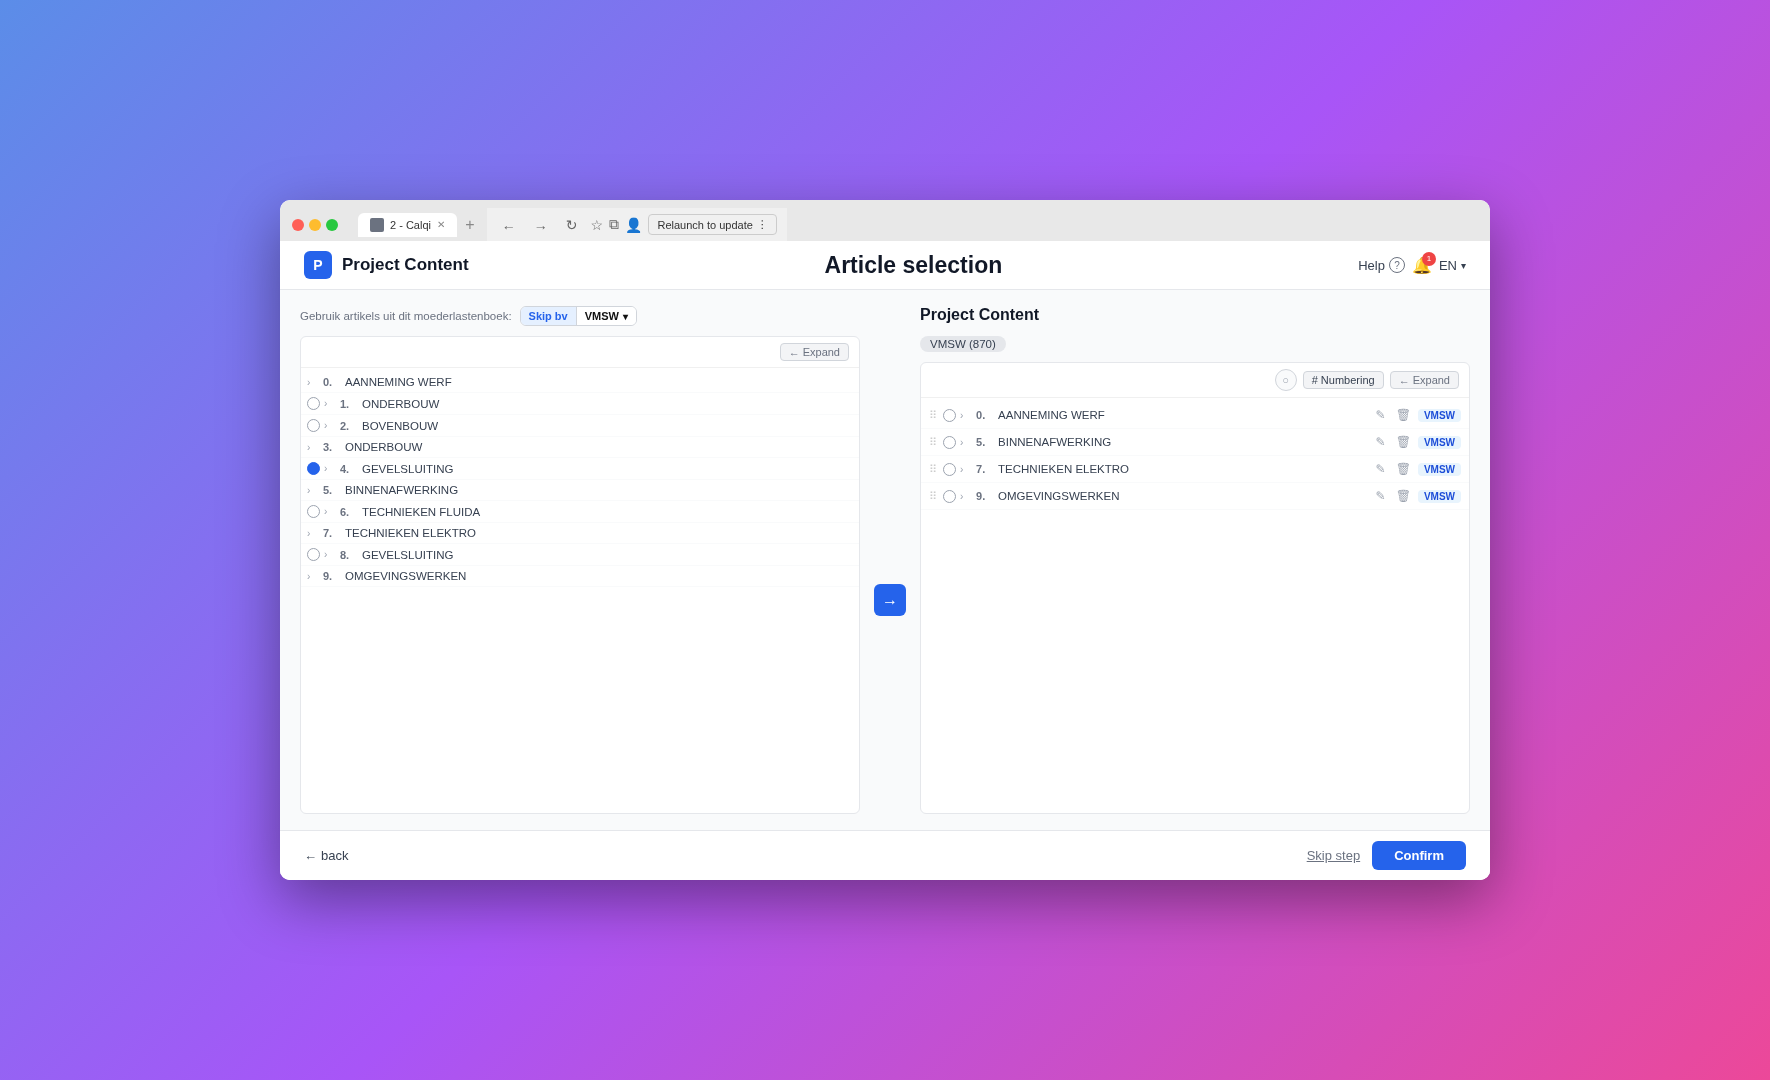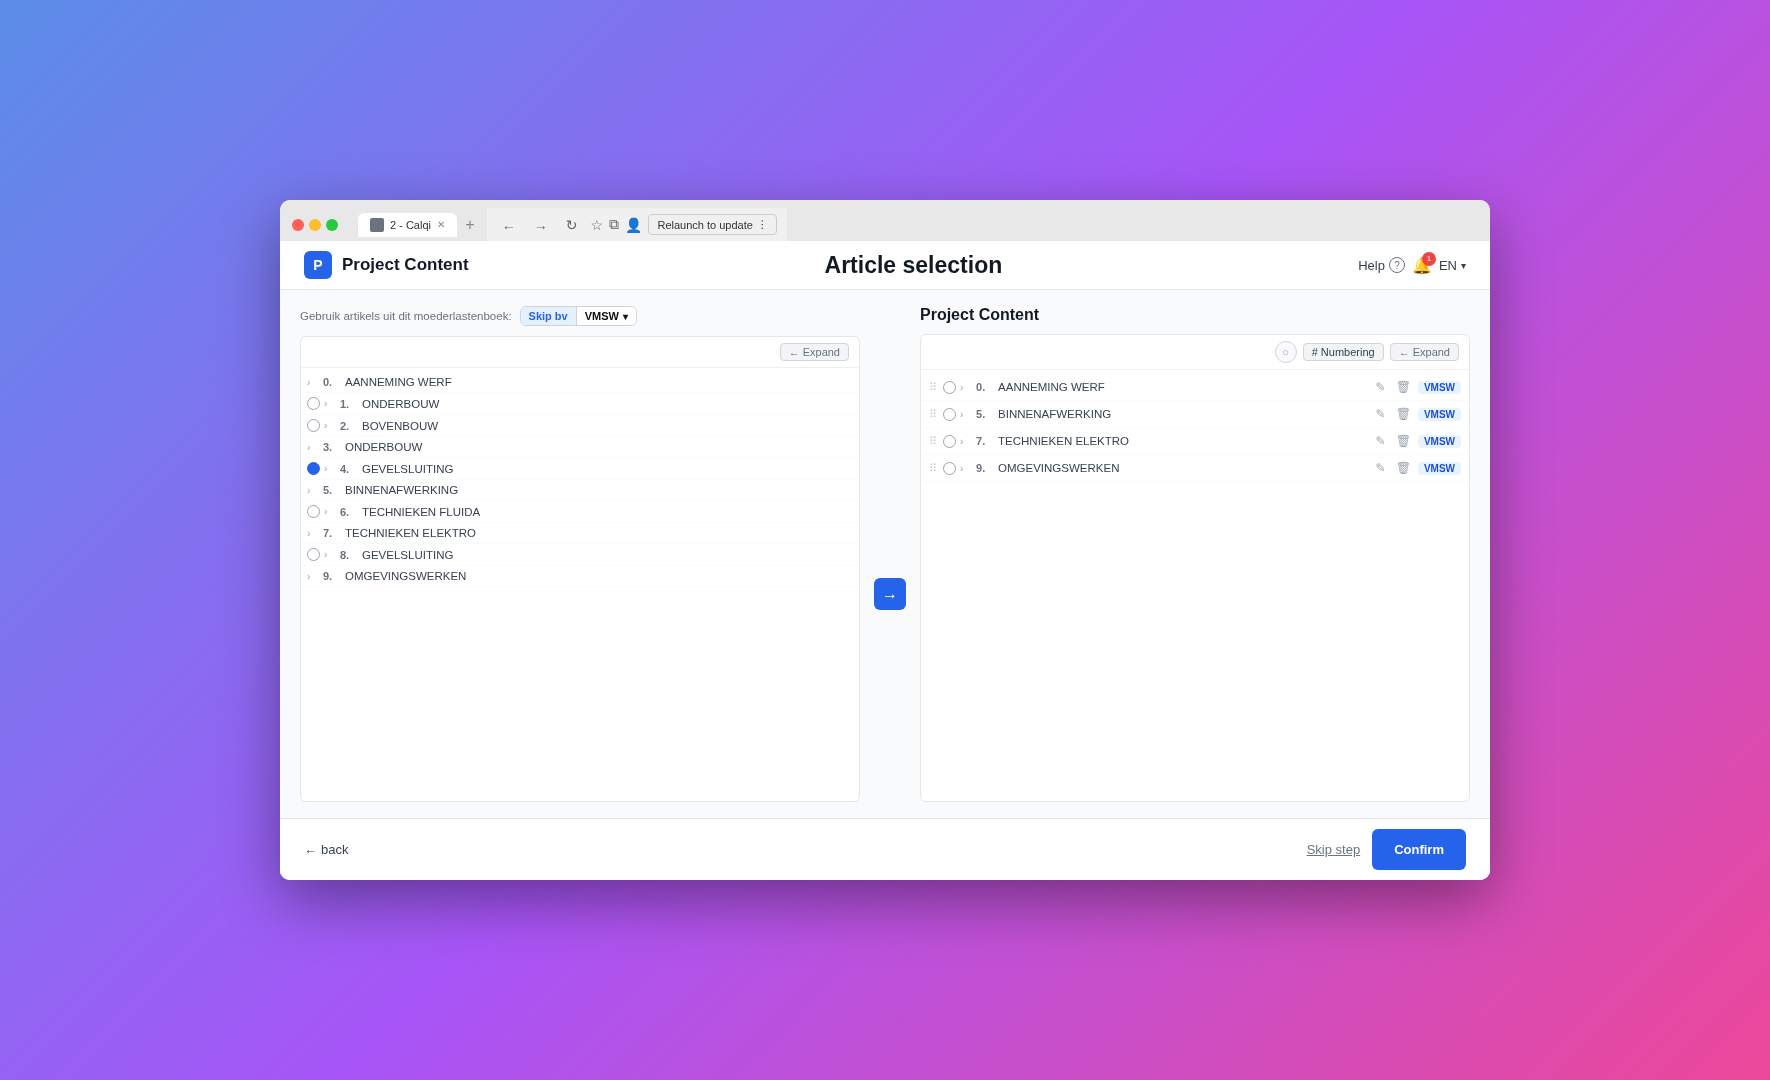--- a/index.html
+++ b/index.html
@@ -498,21 +498,21 @@
       color: #6b7280;
       font-size: 13px;
       cursor: pointer;
       text-decoration: underline;
     }
     .confirm-btn {
       background: #2563eb;
       color: white;
       border: none;
       border-radius: 6px;
-      padding: 13px 22px;
+      padding: 7px 22px;
       font-size: 13px;
       font-weight: 600;
       cursor: pointer;
     }
   </style>
 </head>
 <body>
 
 <div class="browser-window">
 
@@ -652,20 +652,23 @@
         </div>
       </div>
 
       <div class="transfer-arrow">
         <button class="arrow-btn">→</button>
       </div>
 
       <div class="right-panel">
         <div style="display:flex;align-items:center;gap:10px;">
           <span class="right-panel-title">Project Content</span>
+        </div>
+        <div>
+          <span class="vmsw-count-badge">VMSW (870)</span>
         </div>
 
         <div class="right-tree-container">
           <div class="right-tree-header">
             <div class="search-circle">
               <span style="font-size:11px;color:#9ca3af;">○</span>
             </div>
             <button class="numbering-btn"># Numbering</button>
             <button class="expand-btn">← Expand</button>
           </div>

